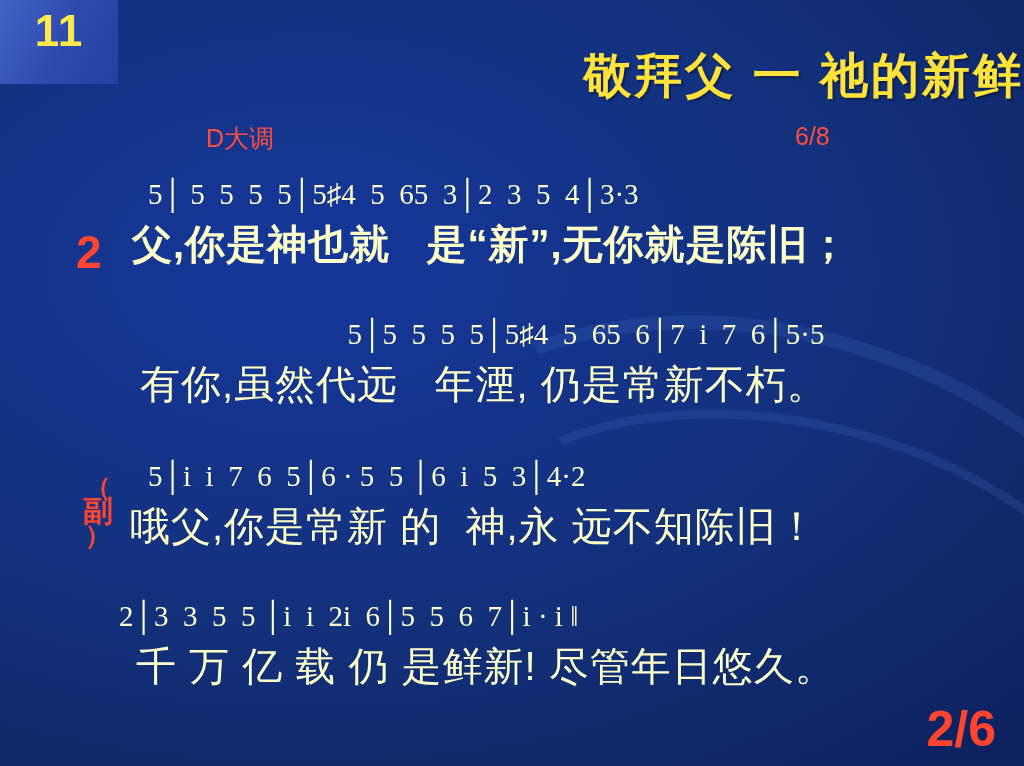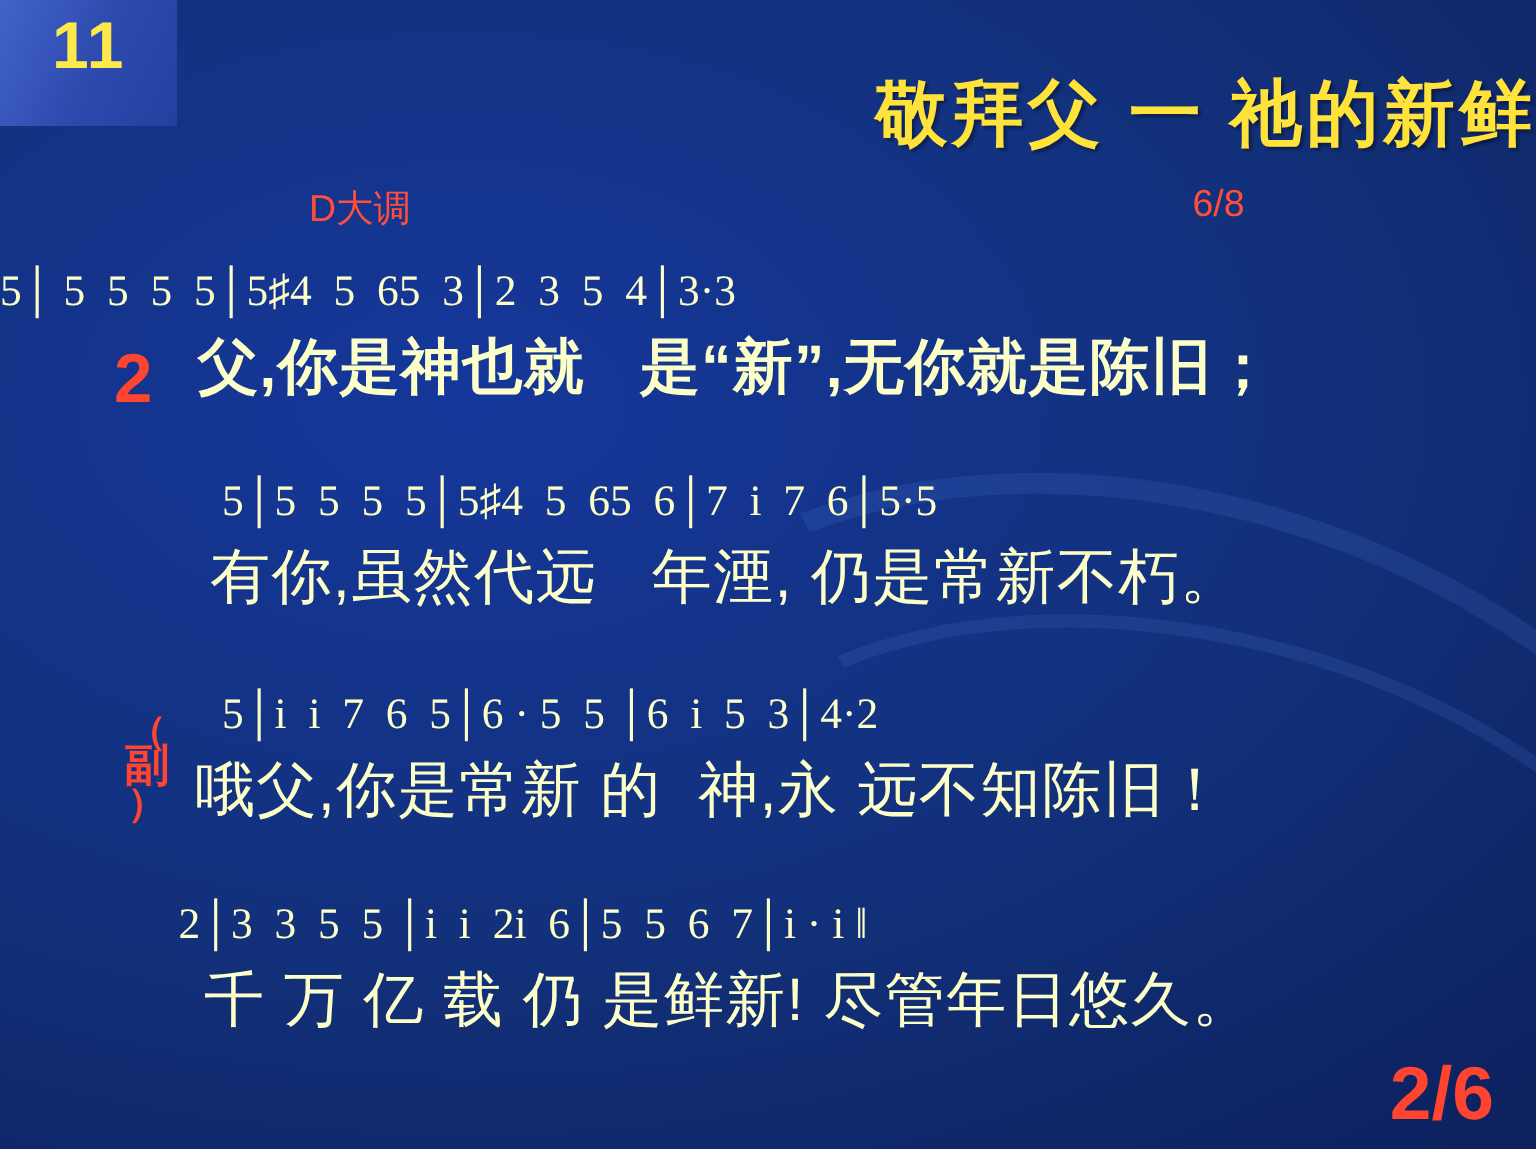--- a/index.html
+++ b/index.html
@@ -144,26 +144,26 @@
 
   <div class="stanza-marker" id="marker-2">2</div>
 
   <div class="stanza-marker" id="marker-chorus">
     <span class="paren">（</span>
     <span class="ch">副</span>
     <span class="paren">）</span>
   </div>
 
   <div class="line-block" style="top:178px;">
-    <div class="notes" style="">5│ 5  5  5  5│5♯4  5  65  3│2  3  5  4│3·3</div>
+    <div class="notes" style="padding-left:148px;">5│ 5  5  5  5│5♯4  5  65  3│2  3  5  4│3·3</div>
     <div class="lyrics" style="padding-left:132px; margin-top:6px;font-weight:bold;">父,你是神也就   是“新”,无你就是陈旧；</div>
   </div>
 
   <div class="line-block" style="top:318px;">
-    <div class="notes" style="padding-left:148px;">5│5  5  5  5│5♯4  5  65  6│7  i  7  6│5·5</div>
+    <div class="notes" style="padding-left:148px;text-align:center;">5│5  5  5  5│5♯4  5  65  6│7  i  7  6│5·5</div>
     <div class="lyrics" style="padding-left:140px; margin-top:6px;">有你,虽然代远   年湮, 仍是常新不朽。</div>
   </div>
 
   <div class="line-block" style="top:460px;">
     <div class="notes" style="padding-left:148px;">5│i  i  7  6  5│6 · 5  5 │6  i  5  3│4·2</div>
     <div class="lyrics" style="padding-left:130px; margin-top:6px;">哦父,你是常新 的  神,永 远不知陈旧！</div>
   </div>
 
   <div class="line-block" style="top:600px;">
     <div class="notes" style="padding-left:119px;">2│3  3  5  5 │i  i  2i  6│5  5  6  7│i · i ‖</div>

